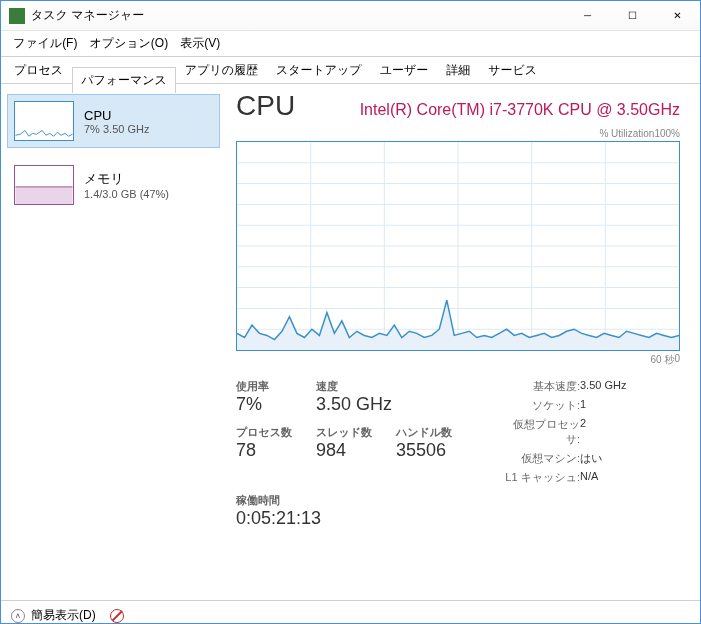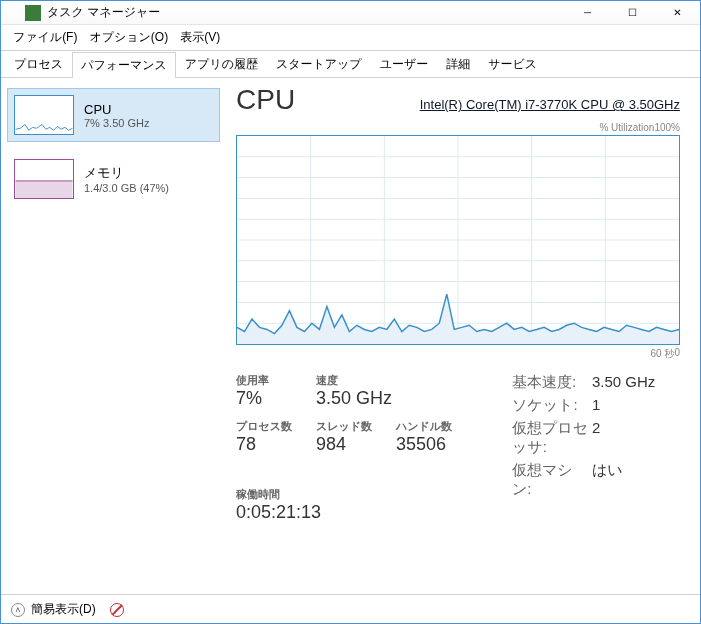--- a/index.html
+++ b/index.html
@@ -6,25 +6,25 @@
 body {
   font-family: "Yu Gothic UI", "Meiryo", sans-serif;
   font-size: 12px;
   background: #fff;
   width: 701px;
   height: 624px;
   overflow: hidden;
   border: 1px solid #4a90d9;
 }
 .titlebar {
-  height: 24px;
+  height: 30px;
   background: linear-gradient(to bottom, #fff, #f9f9f9);
   display: flex;
   align-items: center;
-  padding-left: 24px;
+  padding-left: 8px;
   border-bottom: 1px solid #e5e5e5;
 }
 .titlebar-icon {
   width: 16px; height: 16px;
   background: #3a7d3a;
   margin-right: 6px;
 }
 .titlebar-title { font-size: 12px; color: #000; }
 .window-controls { margin-left: auto; display: flex; }
 .wc-btn {
@@ -51,21 +51,21 @@
 }
 .tab {
   padding: 4px 8px;
   border: 1px solid transparent;
   border-bottom: none;
   position: relative;
 }
 .tab.active {
   border-color: #d0d0d0;
   background: #fff;
-  top: 1px;
+  top: 10px;
 }
 
 .main {
   display: flex;
   height: calc(100% - 30px - 22px - 24px - 30px);
 }
 
 .sidebar {
   width: 225px;
   padding: 10px 6px;
@@ -99,21 +99,21 @@
   display: flex;
   flex-direction: column;
 }
 .detail-header {
   display: flex;
   align-items: baseline;
   gap: 20px;
   margin-bottom: 6px;
 }
 .detail-title { font-size: 28px; font-weight: 300; color: #333; }
-.detail-sub { font-size: 13px; color: #0f172a; margin-left: auto; text-align: right; text-decoration: underline; }
+.detail-sub { font-size: 16px; color: #be185d; margin-left: auto; text-align: right; }
 
 .chart-top-labels, .chart-bottom-labels {
   display: flex; justify-content: flex-end;
   font-size: 10px; color: #888;
 }
 .chart {
   height: 210px;
   border: 1px solid #3a90c9;
   background: #fff;
   position: relative;
@@ -123,22 +123,23 @@
 
 .metrics {
   margin-top: 12px;
   display: flex;
 }
 .metrics-left { display: flex; flex-wrap: wrap; width: 250px; }
 .metric { margin-right: 20px; margin-bottom: 10px; min-width: 60px; }
 .metric-label { font-size: 11px; color: #666; font-weight: bold; }
 .metric-value { font-size: 18px; color: #333; font-weight: 400; }
 .metrics-right {
-  margin-left: 26px;
-  font-size: 15px;
+  margin-left: 14px;
+  font-size: 11px;
+  text-align: right;
 }
 .metrics-right-row { display: flex; margin-bottom: 4px; }
 .mr-label { width: 80px; color: #666; }
 .mr-value { color: #333; }
 
 .uptime { margin-top: 22px; }
 
 .statusbar {
   height: 30px;
   border-top: 1px solid #d0d0d0;
@@ -301,20 +302,24 @@
             <span class="mr-value">1</span>
           </div>
           <div class="metrics-right-row">
             <span class="mr-label">仮想プロセッサ:</span>
             <span class="mr-value">2</span>
           </div>
           <div class="metrics-right-row">
             <span class="mr-label">仮想マシン:</span>
             <span class="mr-value">はい</span>
           </div>
+          <div class="metrics-right-row">
+            <span class="mr-label">L1 キャッシュ:</span>
+            <span class="mr-value">N/A</span>
+          </div>
         </div>
     </div>
   </div>
 </div>
 
 <div class="statusbar">
   <div style="display:flex;align-items:center;gap:6px">
     <span class="circle-arrow">˄</span>
     <span>簡易表示(D)</span>
   </div>

